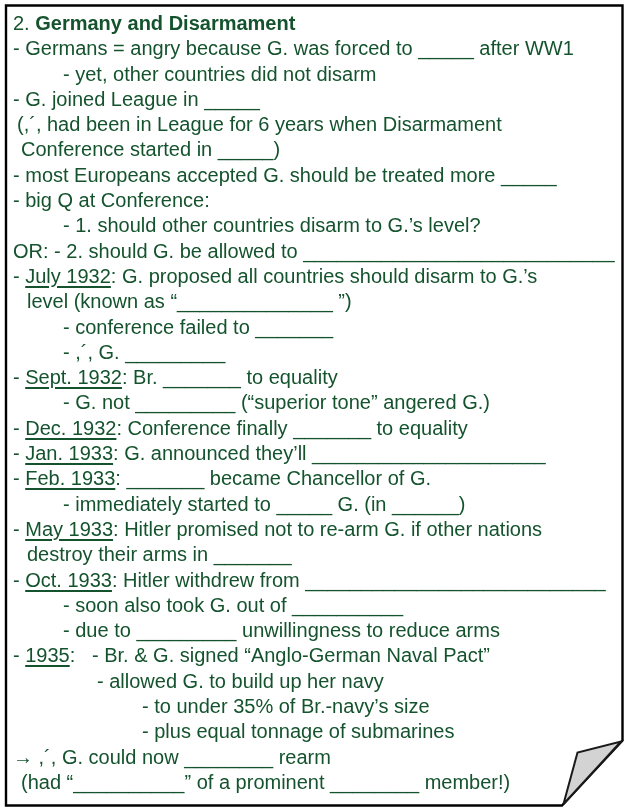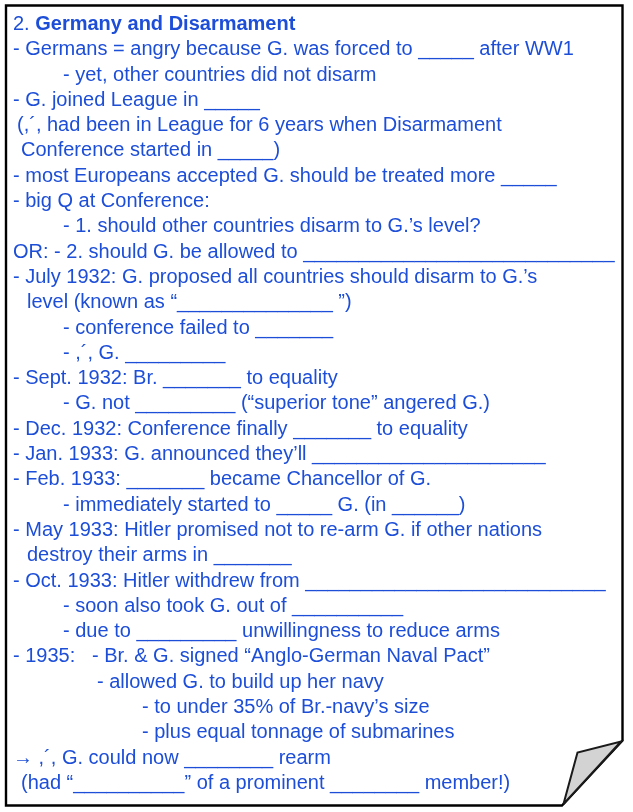--- a/index.html
+++ b/index.html
@@ -7,40 +7,40 @@
     padding: 0;
     background: #ffffff;
   }
   .page {
     position: relative;
     width: 633px;
     height: 812px;
     background: #ffffff;
     overflow: hidden;
     font-family: "Liberation Sans", "DejaVu Sans", sans-serif;
-    color: #1d4ed8;
+    color: #14532d;
   }
   .border-svg {
     position: absolute;
     left: 0; top: 0;
     width: 633px; height: 812px;
     pointer-events: none;
   }
   .content {
     position: absolute;
     left: 13px;
     top: 11px;
     width: 607px;
     font-size: 20px;
     line-height: 25.3px;
     white-space: pre;
   }
   .line { height: 25.3px; }
   .b { font-weight: bold; }
-  .u { text-decoration-thickness: 2px; text-underline-offset: 3px; }
+  .u { text-decoration: underline; text-decoration-thickness: 2px; text-underline-offset: 3px; }
 </style>
 </head>
 <body>
 
 <div class="page">
 
   <svg class="border-svg" viewBox="0 0 633 812" xmlns="http://www.w3.org/2000/svg">
 
     <path d="M 6 5.5 H 622.5 V 740.5 L 562 805.5 H 6 Z" fill="none" stroke="#000000" stroke-width="2.4"></path>
 

